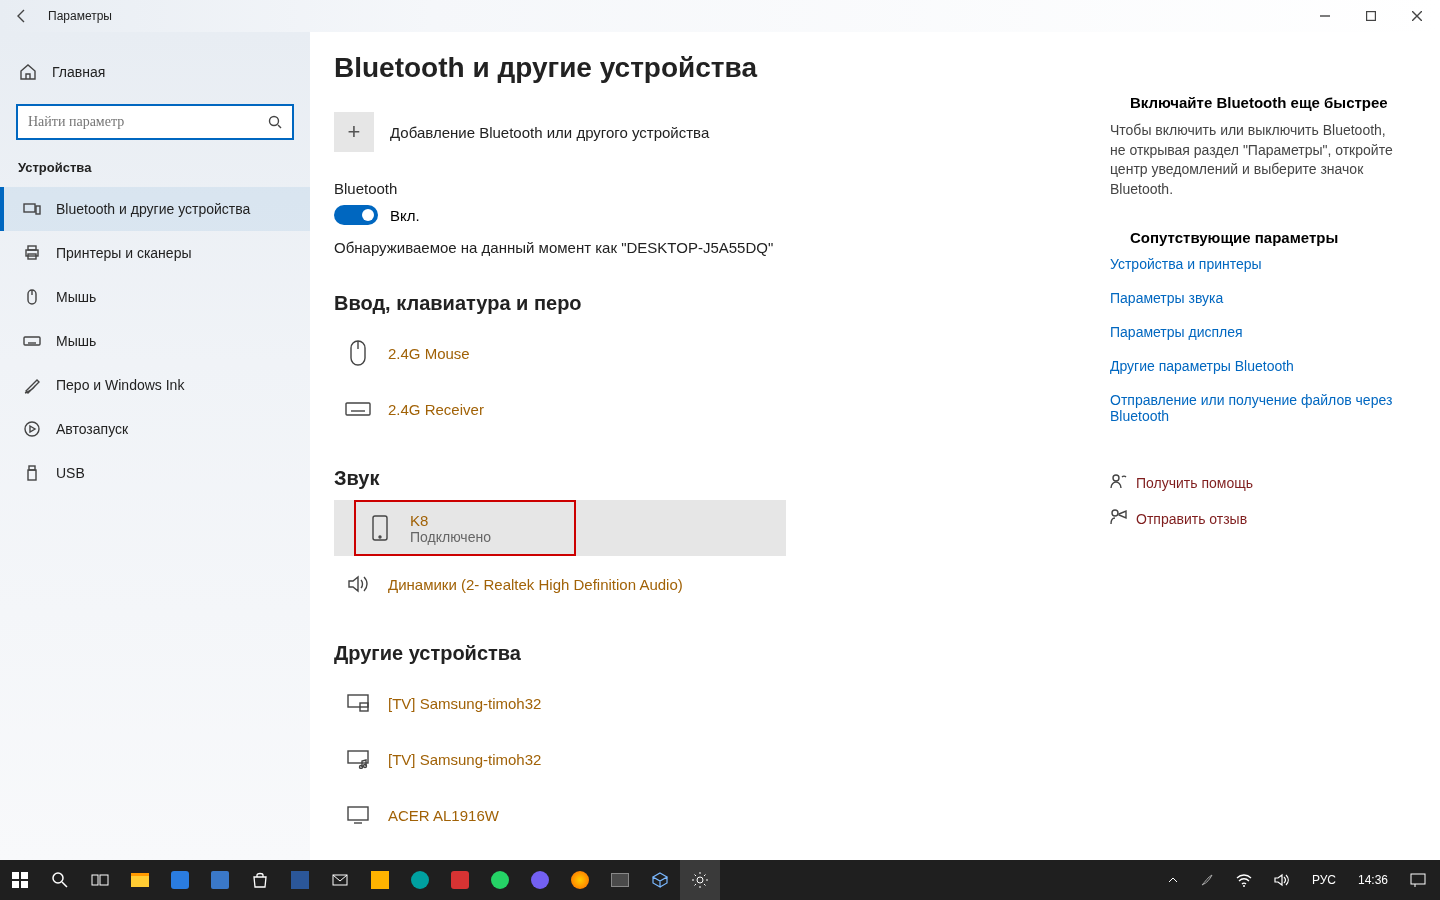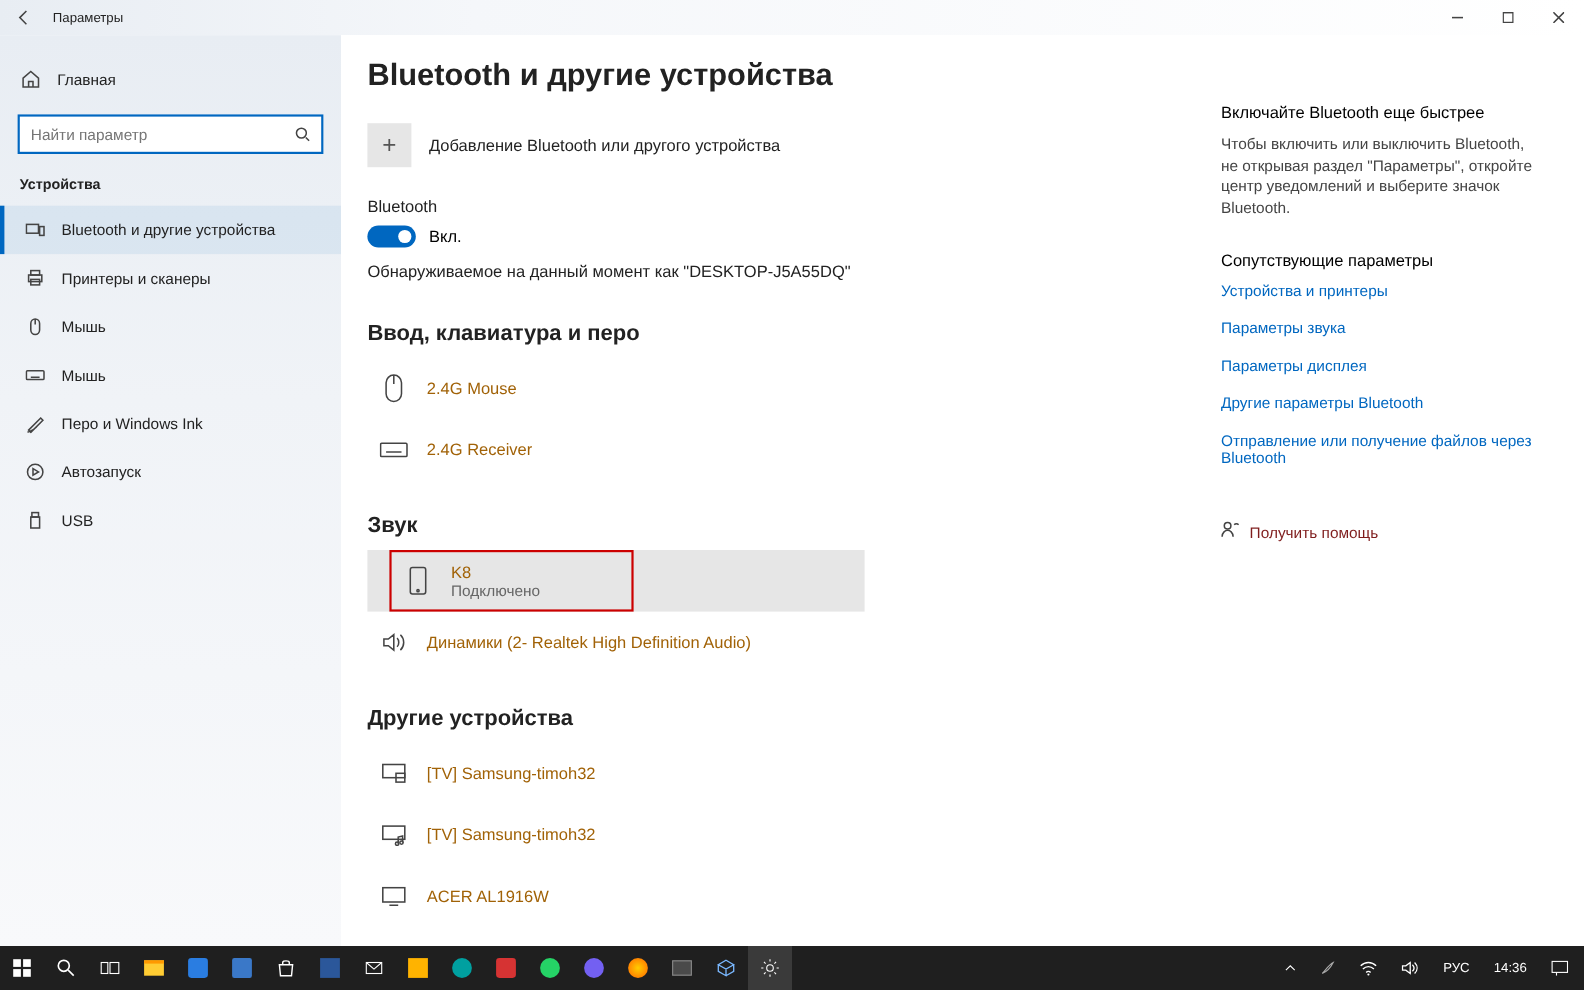--- a/index.html
+++ b/index.html
@@ -21,21 +21,21 @@
 .content { flex: 1; padding: 20px 0 0 24px; overflow-y: auto; max-width: 790px; }
 .rightpanel { width: 330px; padding: 20px 30px 0 10px; }
 
 
 .home-row { display: flex; align-items: center; height: 44px; padding-left: 18px; cursor: pointer; }
 .home-row .icn { width: 20px; display: flex; justify-content: center; }
 .home-row .lbl { margin-left: 14px; font-size: 14px; color: #222; }
 
 
 .searchbox { margin: 10px 16px 14px 16px; height: 36px; border: 2px solid #0067c0; background: #fff; display: flex; align-items: center; }
-.searchbox input { flex: 1; border: none; outline: none; height: 100%; padding: 0 10px; font-size: 14px; color: #555; background: transparent; }
+.searchbox input { flex: 1; border: none; outline: none; height: 100%; padding: 0 10px; font-size: 14px; color: #555; background: transparent; font-family: Liberation Serif, serif; }
 .searchbox .sicn { width: 34px; display: flex; align-items: center; justify-content: center; }
 
 
 .cat-label { font-size: 13px; font-weight: 600; color: #222; padding: 6px 18px 12px; }
 
 
 .nav-item { display: flex; align-items: center; height: 44px; padding-left: 18px; cursor: pointer; border-left: 4px solid transparent; font-size: 14px; color: #222; }
 .nav-item.active { border-left-color: #0067c0; background: rgba(0,103,192,0.08); }
 .nav-item .icn { width: 20px; display: flex; justify-content: center; }
 .nav-item .lbl { margin-left: 14px; }
@@ -58,21 +58,21 @@
 
 .dev-item { display: flex; align-items: center; height: 56px; padding-left: 6px; cursor: pointer; width: 430px; }
 .dev-item.selected { background: #e6e6e6; border: 2px solid #cc0000; width: 222px; position: relative; }
 .selected-wrapper { position: relative; background: #e6e6e6; width: 452px; height: 56px; display:flex; align-items:center;padding-left:20px;}
 .dev-item .icn { width: 36px; display: flex; justify-content: center; }
 .dev-item .info { margin-left: 12px; }
 .dev-item .name { font-size: 15px; color: #a16207; }
 .dev-item .status { font-size: 14px; color: #666; }
 
 
-.rightpanel h3 { font-size: 15px; font-weight: 400; margin-bottom: 10px; }
+.rightpanel h3 { font-size: 15px; font-weight: 700; margin-bottom: 10px; margin-left: 20px; }
 .rightpanel p { font-size: 14px; color: #444; line-height: 1.4; margin-bottom: 30px; }
 .rightpanel a { display: block; font-size: 14px; color: #0067c0; text-decoration: none; margin-bottom: 18px; cursor: pointer; }
 .rightpanel .help-row { display: flex; align-items: center; margin-bottom: 14px; cursor: pointer; }
 .rightpanel .help-row .icn { width: 24px; }
 .rightpanel .help-row .txt { font-size: 14px; color: #7f1d1d; margin-left: 2px; }
 
 
 .taskbar { position: absolute; bottom: 0; left: 0; width: 100%; height: 40px; background: #1f1f1f; display: flex; align-items: center; }
 .taskbar .tbitem { width: 40px; height: 40px; display: flex; align-items: center; justify-content: center; cursor: pointer; }
 .taskbar .tbitem svg, .taskbar .tbitem .box { width: 18px; height: 18px; }
@@ -318,20 +318,27 @@
       <a>Отправление или получение файлов через Bluetooth</a>
 
       <div style="height:30px"></div>
       <div class="help-row">
         <span class="icn"><svg width="18" height="18" viewBox="0 0 18 18">
               <circle class="stroke" cx="6" cy="6" r="3"></circle>
               <path class="stroke" d="M1 16 C1 12 4 10 6 10 C8 10 11 12 11 16 M12 5 C13 4 15 4 16 5"></path>
             </svg></span>
         <span class="txt">Получить помощь</span>
       </div>
+      <div class="help-row">
+        <span class="icn"><svg width="18" height="18" viewBox="0 0 18 18">
+              <circle class="stroke" cx="5" cy="5" r="3"></circle>
+              <path class="stroke" d="M1 16 C1 12 3 10 5 10 M9 6 L16 3 L16 10 L9 7 Z"></path>
+            </svg></span>
+        <span class="txt">Отправить отзыв</span>
+      </div>
     </div>
   </div>
 </div>
 
 <div class="taskbar">
   <div class="tbitem">
       <svg viewBox="0 0 18 18">
         <rect x="1" y="1" width="7" height="7" fill="#fff"></rect>
         <rect x="10" y="1" width="7" height="7" fill="#fff"></rect>
         <rect x="1" y="10" width="7" height="7" fill="#fff"></rect>

